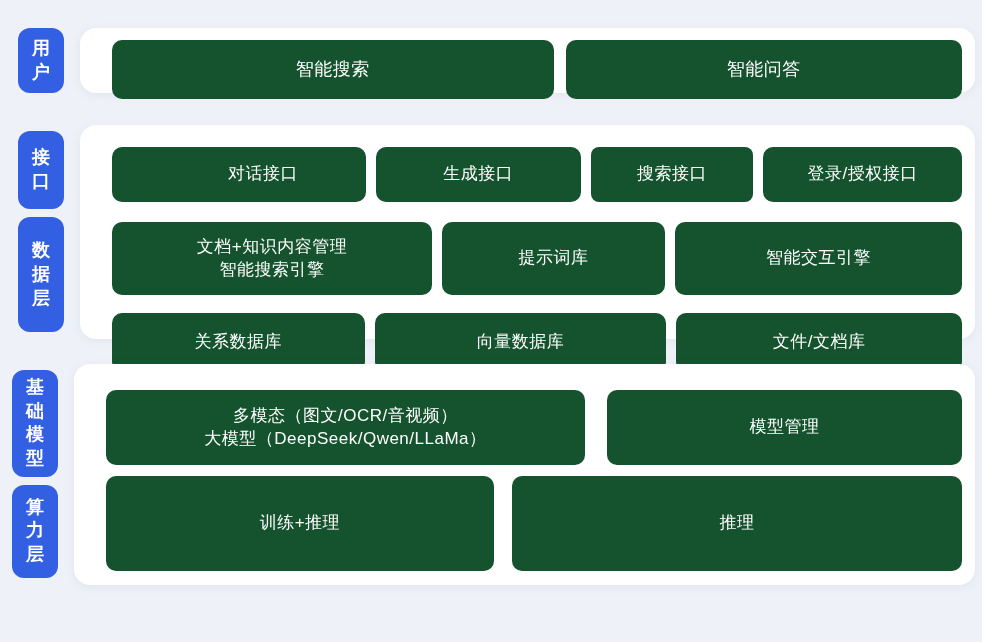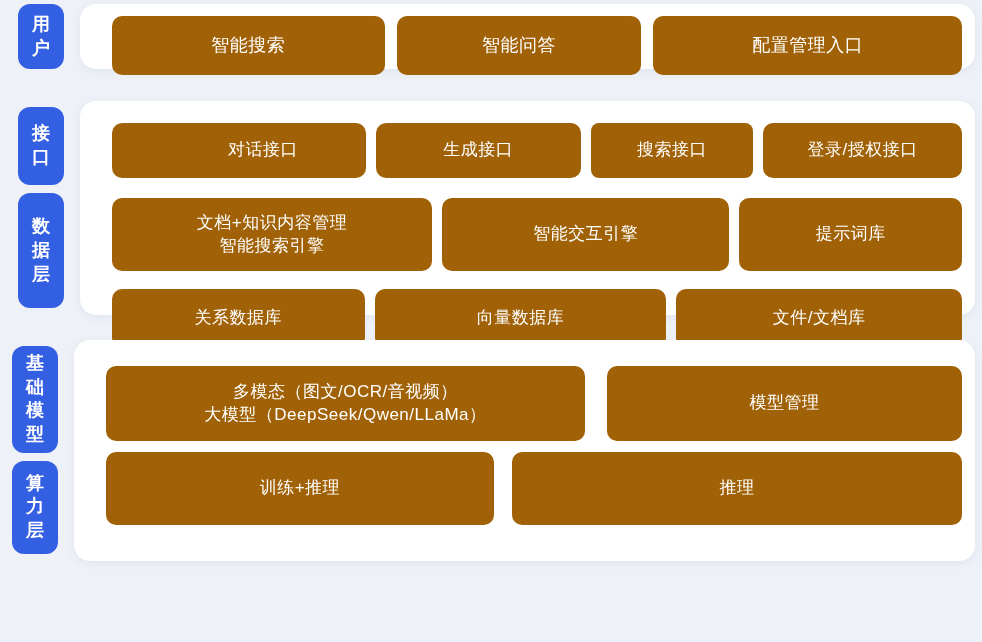--- a/index.html
+++ b/index.html
@@ -11,21 +11,21 @@
   }
   .page { width: 982px; height: 642px; }
 
   .section {
     display: flex;
     gap: 16px;
     padding-left: 18px;
     padding-right: 7px;
     align-items: stretch;
   }
-  .sec-user { margin-top: 4px; height: 65px; }
+  .sec-user { margin-top: 28px; height: 65px; }
   .sec-mid  { margin-top: 32px; height: 214px; }
   .sec-bot  { margin-top: 25px; height: 221px; padding-left: 12px; }
 
   .pill-col {
     width: 46px;
     flex: none;
     display: flex;
     flex-direction: column;
     gap: 8px;
   }
@@ -64,24 +64,24 @@
   .panel-user { padding: 12px 13px 12px 32px; }
   .panel-mid  { padding: 22px 13px 20px 32px; }
   .panel-bot  { padding: 26px 13px 22px 32px; }
 
   .row { display: flex; align-items: stretch; }
   .row-user { gap: 12px; height: 59px; }
   .row-if   { gap: 10px; height: 55px; }
   .row-app  { gap: 10px; height: 73px; margin-top: 20px; }
   .row-data { gap: 10px; height: 59px; margin-top: 18px; }
   .row-model   { gap: 22px; height: 75px; }
-  .row-compute { gap: 18px; height: 73px; margin-top: 11px; }
+  .row-compute { gap: 18px; height: 95px; margin-top: 11px; }
 
   .node {
-    background: #a16207;
+    background: #14532d;
     border-radius: 10px;
     color: #ffffff;
     display: flex;
     flex-direction: column;
     align-items: center;
     justify-content: center;
     text-align: center;
     font-size: 17px;
     letter-spacing: 0.5px;
     line-height: 1.35;
@@ -107,21 +107,20 @@
   <div class="section sec-user">
     <div class="pill-col">
       <div class="pill pill-full">
         <span class="vtext">用户</span>
       </div>
     </div>
     <div class="panel panel-user">
       <div class="row row-user">
         <div class="node node-lg g273">智能搜索</div>
         <div class="node node-lg g245">智能问答</div>
-        <div class="node node-lg g309">配置管理入口</div>
       </div>
     </div>
   </div>
 
   <div class="section sec-mid">
     <div class="pill-col padded">
       <div class="pill pill-grow-1">
         <span class="vtext">接口</span>
       </div>
       <div class="pill pill-grow-3">
@@ -133,22 +132,22 @@
         <div class="node g171">对话接口</div>
         <div class="node g170">生成接口</div>
         <div class="node g135">搜索接口</div>
         <div class="node g165">登录/授权接口</div>
       </div>
       <div class="row row-app">
         <div class="node g253">
           <span>文档+知识内容管理</span>
           <span>智能搜索引擎</span>
         </div>
+        <div class="node g176">提示词库</div>
         <div class="node g227">智能交互引擎</div>
-        <div class="node g176">提示词库</div>
       </div>
       <div class="row row-data">
         <div class="node g253">关系数据库</div>
         <div class="node g292">向量数据库</div>
         <div class="node g286">文件/文档库</div>
       </div>
     </div>
   </div>
 
   <div class="section sec-bot">

